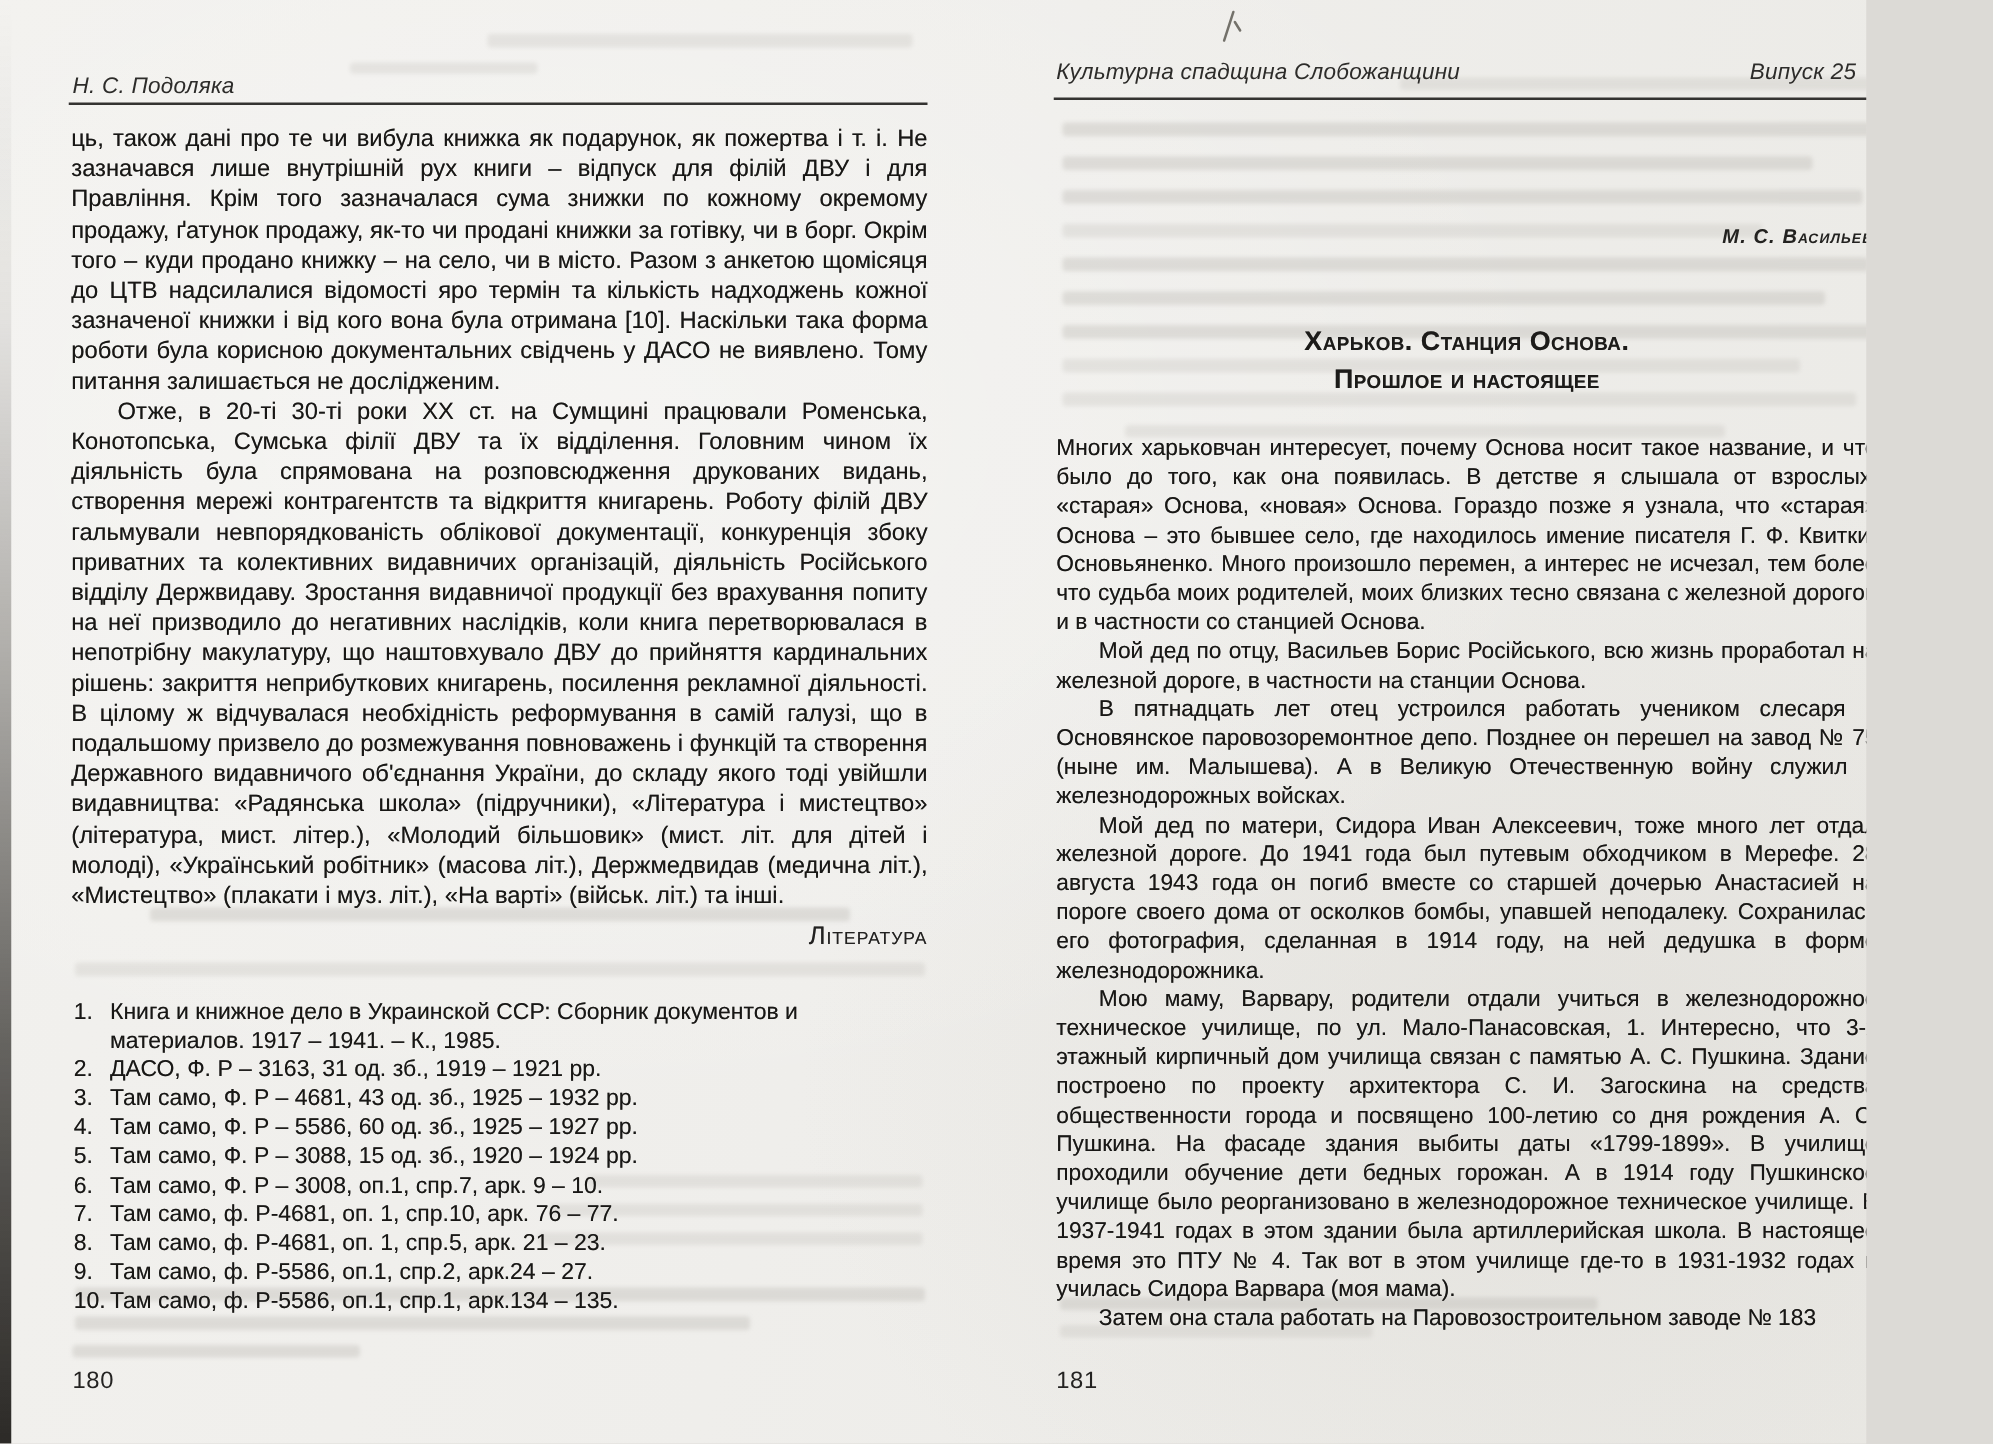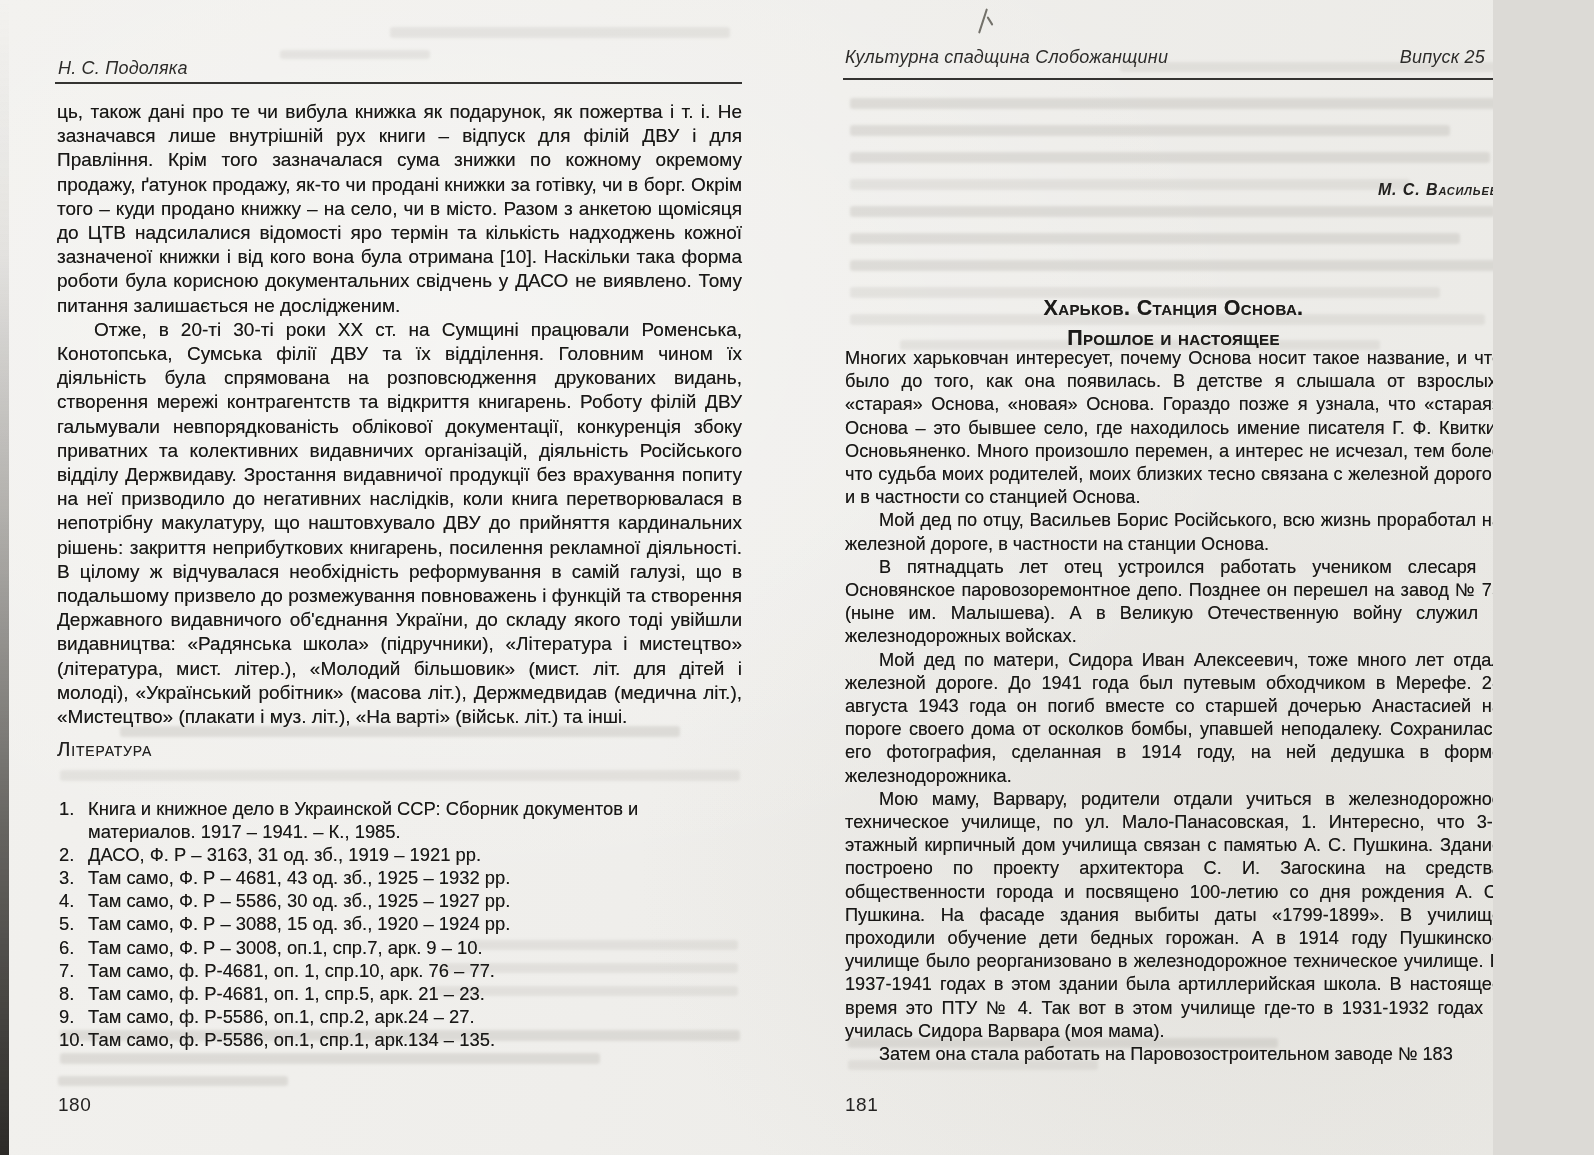--- a/index.html
+++ b/index.html
@@ -42,42 +42,41 @@
   .rule{position:absolute;height:2px;background:#343331;z-index:2;}
   .body-text{
     text-align:justify;color:#181715;
     text-shadow:0 0 .5px rgba(20,20,20,.55);
   }
   .body-text p{margin:0;}
   .indent{text-indent:37px;}
   
   .lp-body{left:57px;top:100px;width:685px;font-size:19px;line-height:24.2px;}
   .lit-heading{
-    left:57px;top:737px;width:685px;text-align:left;
+    left:57px;top:737px;width:685px;text-align:right;
     font-variant:small-caps;font-size:20.5px;letter-spacing:.8px;color:#222120;
     text-shadow:0 0 .5px rgba(20,20,20,.5);
   }
   .refs{left:57px;top:797px;width:685px;font-size:18.4px;line-height:23.1px;}
   .ref{position:relative;padding-left:31px;text-align:left;color:#181715;
        text-shadow:0 0 .5px rgba(20,20,20,.5);}
   .ref .num{position:absolute;left:2px;top:0;}
   .pagenum{font-size:19px;color:#242322;letter-spacing:.5px;}
   
   .rp-hdr-row{left:845px;top:47px;width:640px;display:flex;justify-content:space-between;}
   .rp-author{
     left:845px;top:181px;width:662px;text-align:right;
     font-style:italic;font-weight:700;font-variant:small-caps;
     font-size:16px;letter-spacing:.9px;color:#232220;
   }
   .rp-title{
     left:845px;top:258px;width:657px;text-align:center;
     font-weight:700;font-variant:small-caps;
     font-size:21.5px;line-height:30px;letter-spacing:.4px;color:#1c1b19;
     text-shadow:0 0 .5px rgba(20,20,20,.5);
-    margin-top:35px;
   }
   .rp-body{left:845px;top:347px;width:657px;font-size:18.2px;line-height:23.2px;}
   .rp-body .indent{text-indent:34px;}
   .rp-pagenum{left:845px;top:1094px;width:657px;text-align:left;}
   .lp-pagenum{left:58px;top:1094px;}
 </style>
 </head>
 <body>
 
 <div id="scan">
@@ -132,21 +131,21 @@
       <div class="ref">
         <span class="num">2.</span>
         <span>ДАСО, Ф. Р – 3163, 31 од. зб., 1919 – 1921 рр.</span>
       </div>
       <div class="ref">
         <span class="num">3.</span>
         <span>Там само, Ф. Р – 4681, 43 од. зб., 1925 – 1932 рр.</span>
       </div>
       <div class="ref">
         <span class="num">4.</span>
-        <span>Там само, Ф. Р – 5586, 30 од. зб., 1925 – 1927 рр.</span>
+        <span>Там само, Ф. Р – 5586, 60 од. зб., 1925 – 1927 рр.</span>
       </div>
       <div class="ref">
         <span class="num">5.</span>
         <span>Там само, Ф. Р – 3088, 15 од. зб., 1920 – 1924 рр.</span>
       </div>
       <div class="ref">
         <span class="num">6.</span>
         <span>Там само, Ф. Р – 3008, оп.1, спр.7, арк. 9 – 10.</span>
       </div>
       <div class="ref">

